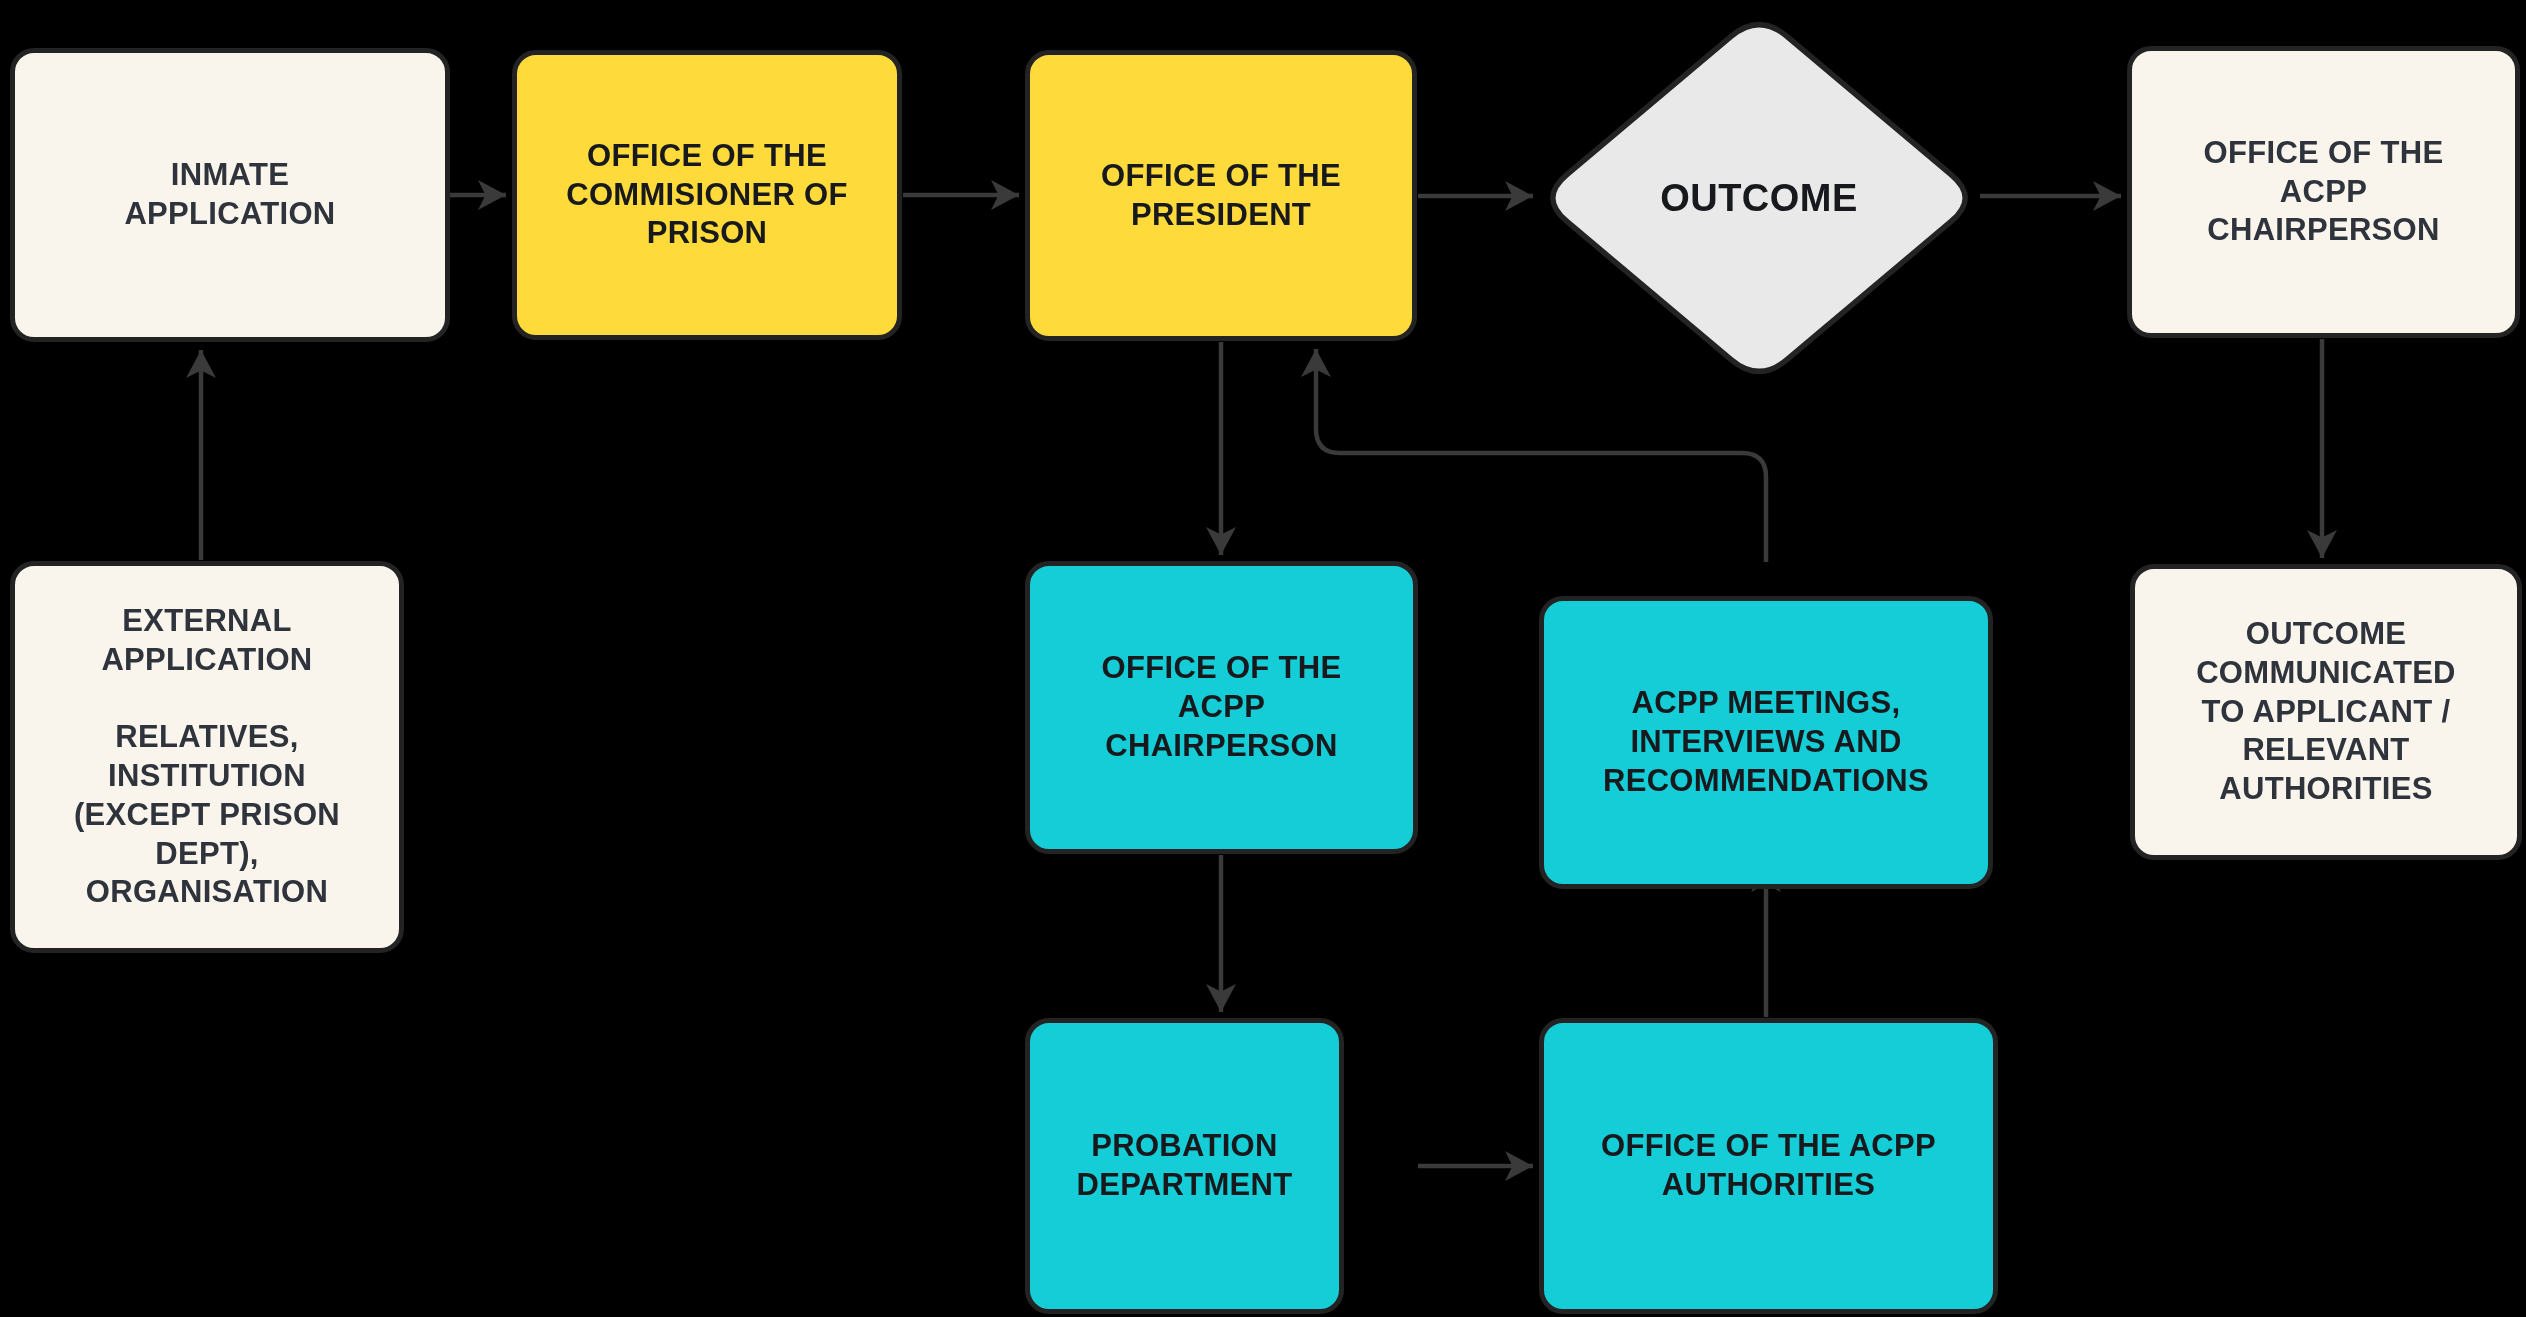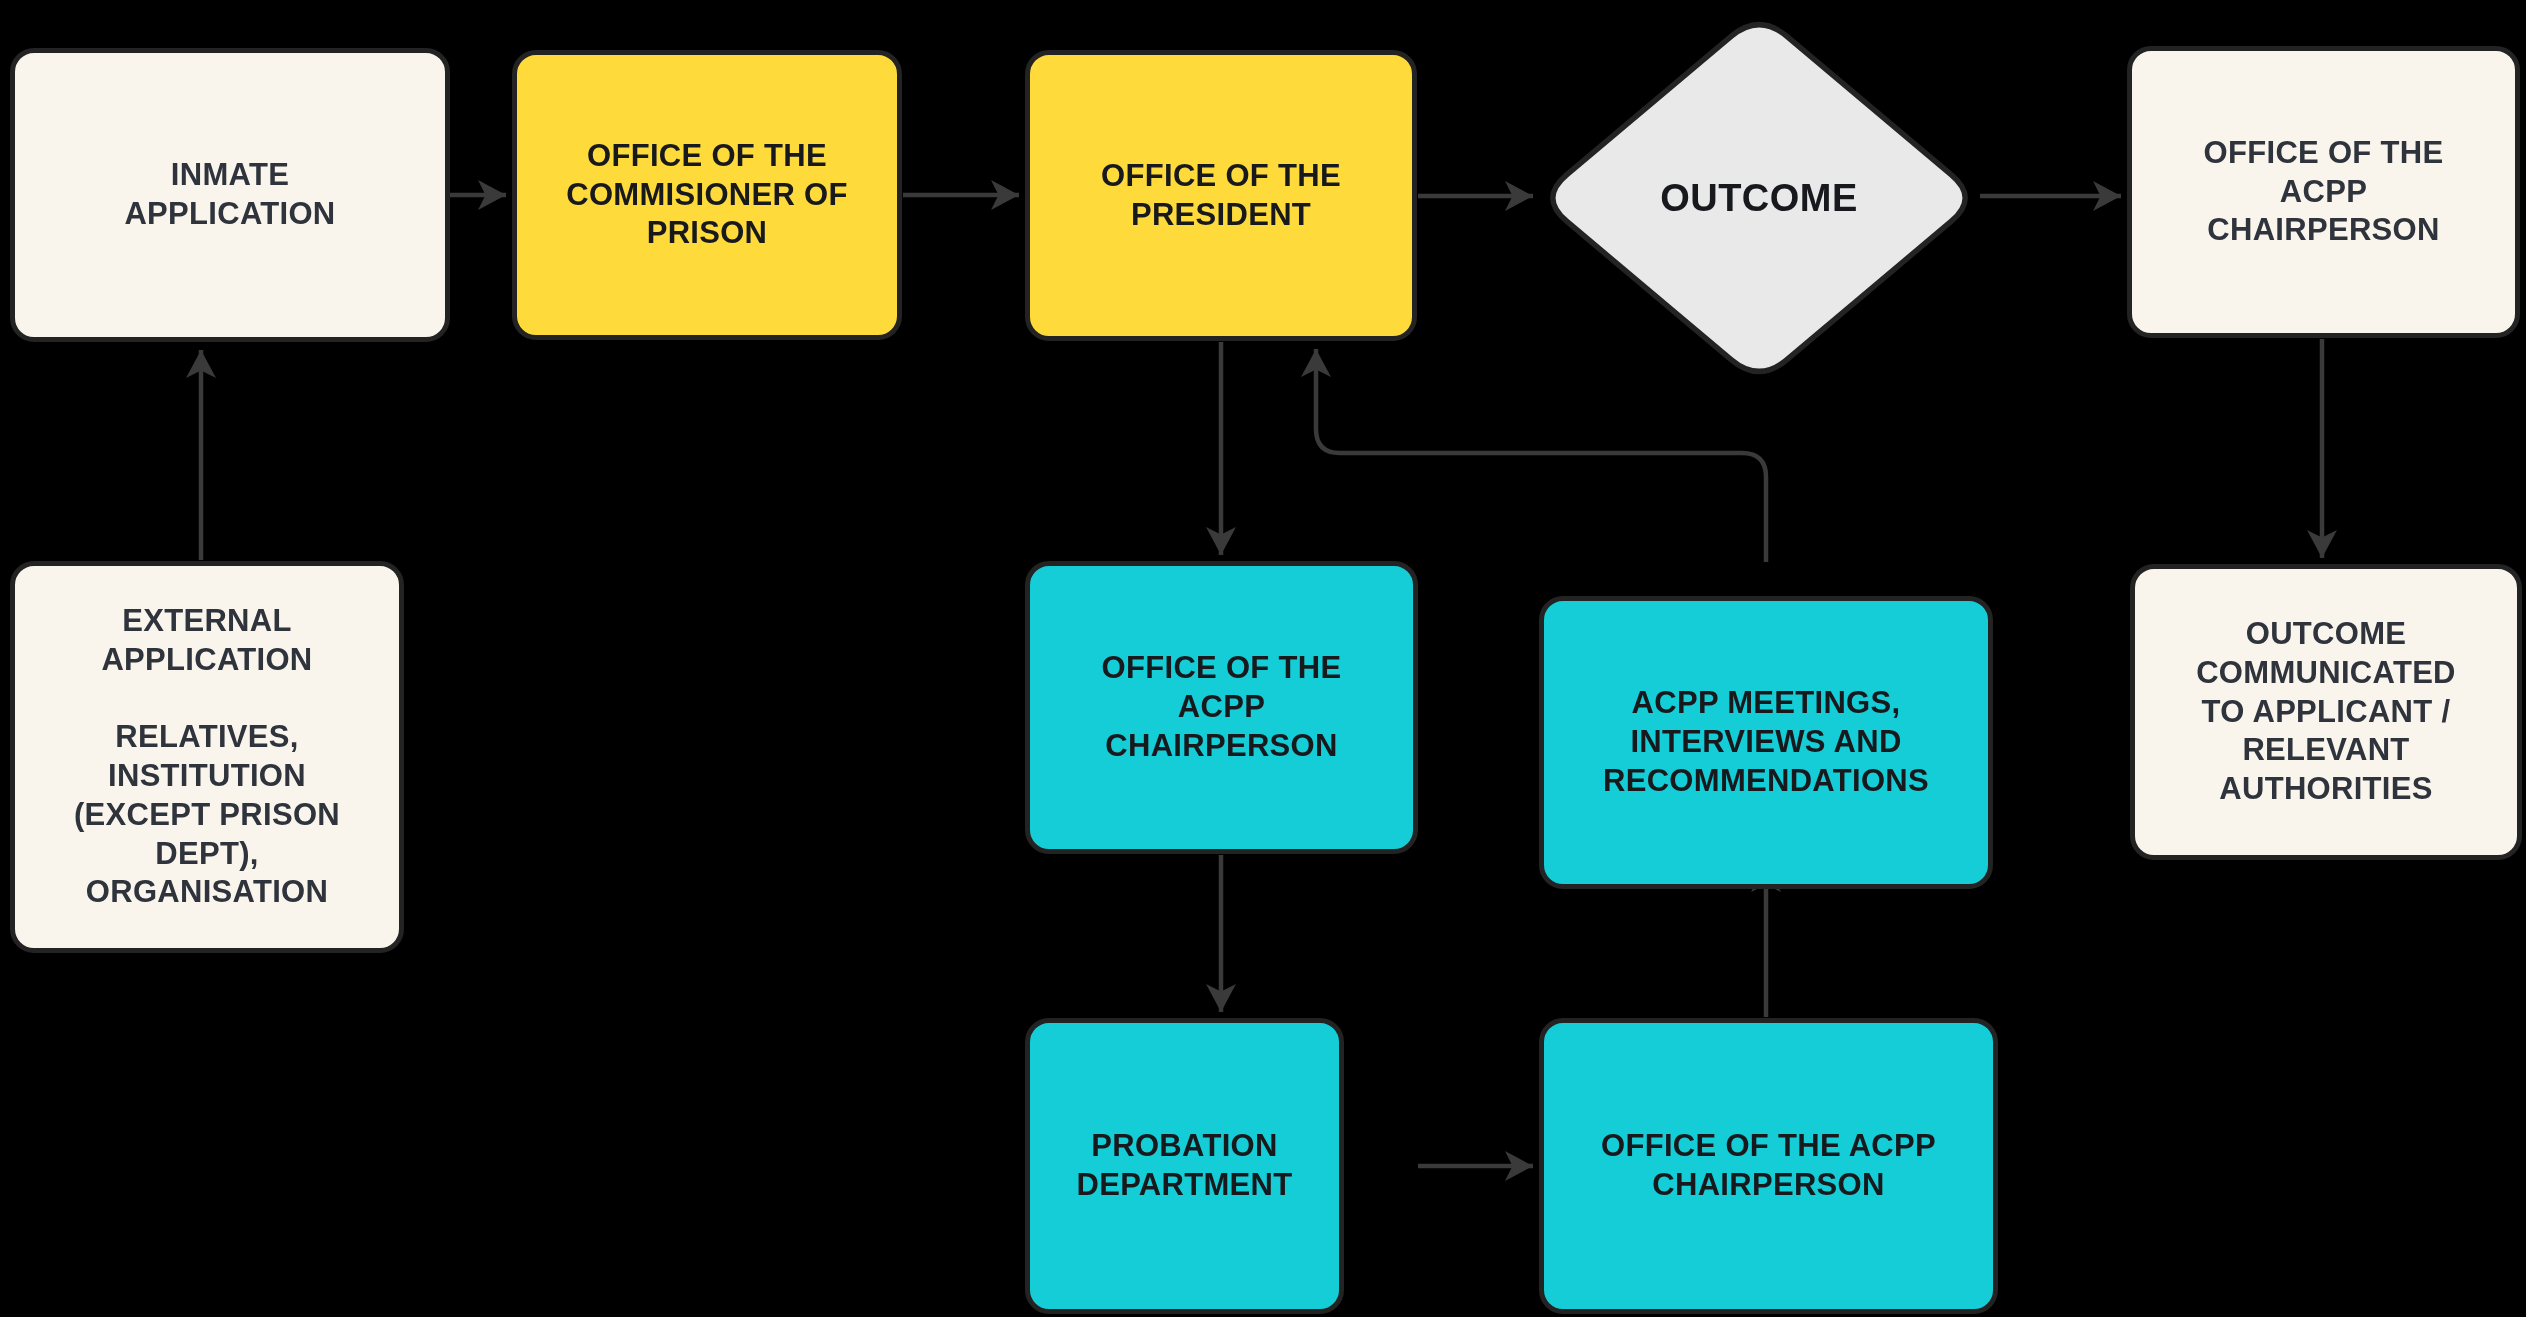--- a/index.html
+++ b/index.html
@@ -154,16 +154,16 @@
 AUTHORITIES</span>
   </div>
 
   <div class="node teal" id="n-probation">
     <span>PROBATION
 DEPARTMENT</span>
   </div>
 
   <div class="node teal" id="n-acpp-bottom">
     <span>OFFICE OF THE ACPP
-CHAIRPERSON</span>
+AUTHORITIES</span>
   </div>
 
 </div>
 
 </body></html>

